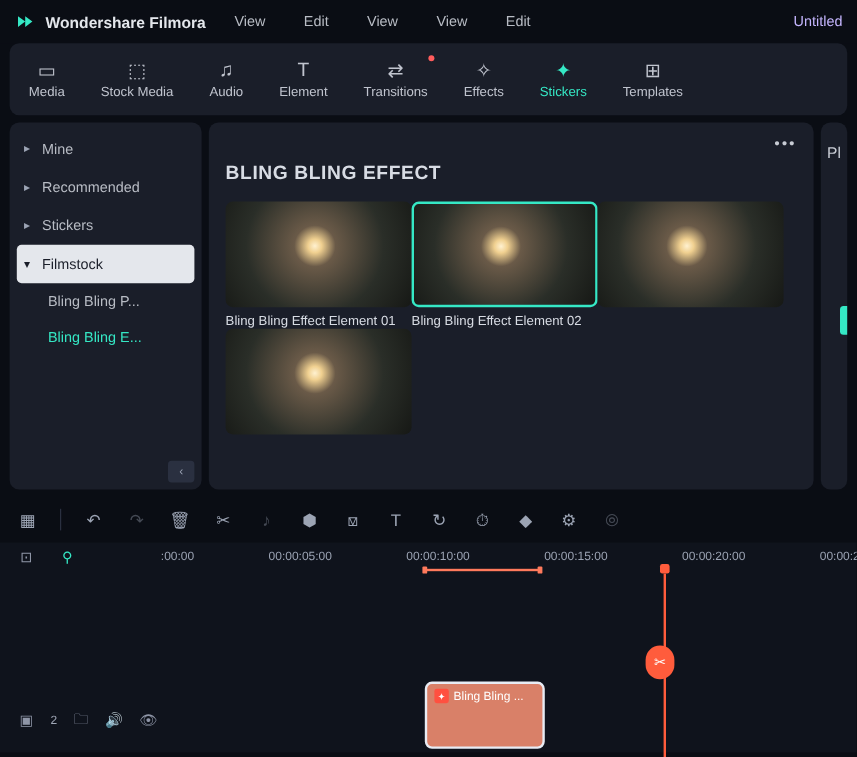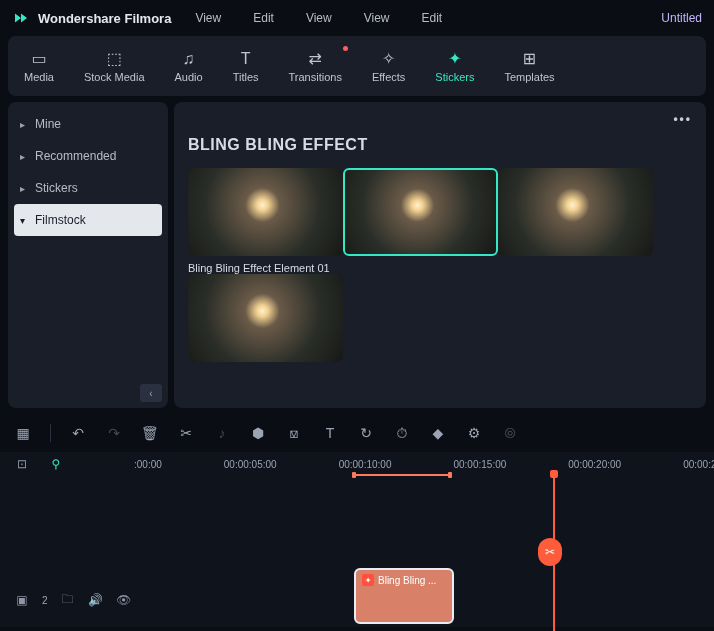--- a/index.html
+++ b/index.html
@@ -95,21 +95,21 @@
   <div class="nav-item">
     <div class="nav-icon">⬚</div>
     <div class="nav-label">Stock Media</div>
   </div>
   <div class="nav-item">
     <div class="nav-icon">♫</div>
     <div class="nav-label">Audio</div>
   </div>
   <div class="nav-item">
     <div class="nav-icon">T</div>
-    <div class="nav-label">Titles</div>
+    <div class="nav-label">Element</div>
   </div>
   <div class="nav-item" style="position:relative">
     <div class="nav-dot" style="top:-4px;right:-6px"></div>
     <div class="nav-icon">⇄</div>
     <div class="nav-label">Transitions</div>
   </div>
   <div class="nav-item">
     <div class="nav-icon">✧</div>
     <div class="nav-label">Effects</div>
   </div>
@@ -135,49 +135,60 @@
       <span>Recommended</span>
     </div>
     <div class="side-item">
       <span class="chev">▸</span>
       <span>Stickers</span>
     </div>
     <div class="side-item selected">
       <span class="chev" style="color:#1a1e29">▾</span>
       <span>Filmstock</span>
     </div>
+    <div class="side-sub">
+      <span>Bling Bling P...</span>
+    </div>
+    <div class="side-sub active">
+      <span>Bling Bling E...</span>
+    </div>
     <div class="collapse-btn">
       <span class="chev">‹</span>
     </div>
   </div>
 
   <div class="main-panel">
     <div class="panel-head">
       <span class="dots">•••</span>
     </div>
     <div class="panel-title">BLING BLING EFFECT</div>
     <div class="grid">
       <div class="card">
         <div class="thumb"></div>
         <div class="card-label">Bling Bling Effect Element 01</div>
       </div>
       <div class="card">
         <div class="thumb selected"></div>
+        <div class="card-label">Bling Bling Effect Element 02</div>
       </div>
       <div class="card">
         <div class="thumb"></div>
         <div class="card-label"></div>
       </div>
       <div class="card">
         <div class="thumb"></div>
         <div class="card-label"></div>
       </div>
     </div>
   </div>
 
+  <div class="preview-stub">
+    <span>Pl</span>
+    <div style="position:absolute;right:0;top:50%;width:6px;height:24px;background:#35e8c5;border-radius:3px 0 0 3px"></div>
+  </div>
 </div>
 
 <div class="tool-row">
   <span class="tool-ic">▦</span>
   <span class="sep"></span>
   <span class="tool-ic">↶</span>
   <span class="tool-ic disabled">↷</span>
   <span class="tool-ic">🗑</span>
   <span class="tool-ic">✂</span>
   <span class="tool-ic disabled">♪</span>

